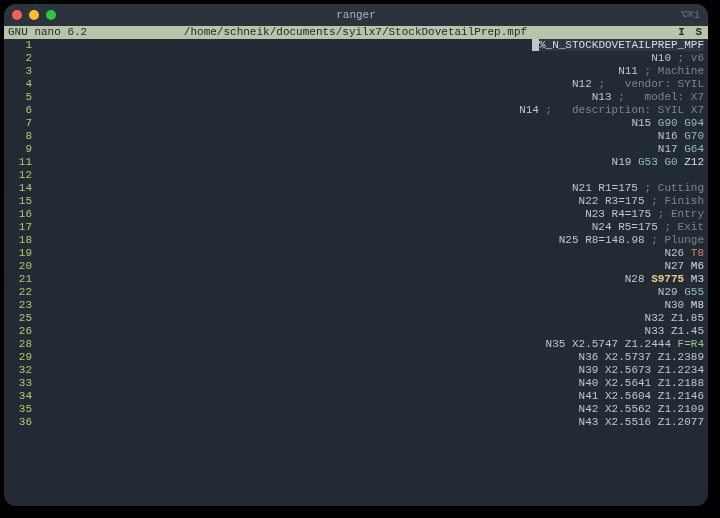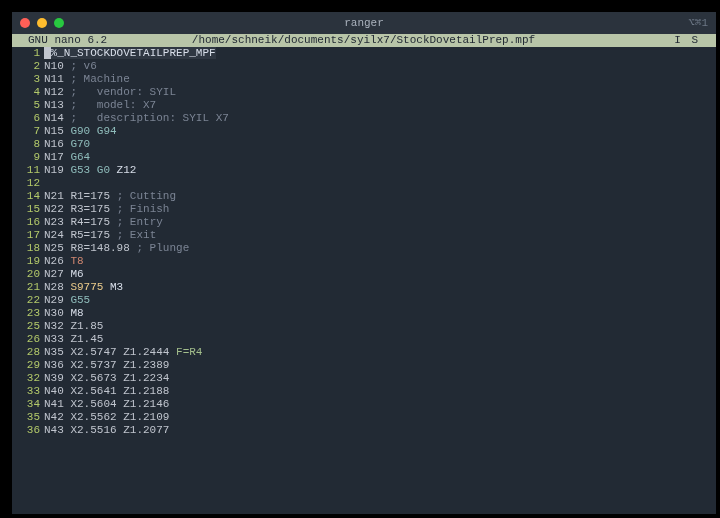--- a/index.html
+++ b/index.html
@@ -10,23 +10,23 @@
     font-size: 11px;
     line-height: 13px;
     color: #c0c5ce;
     width: 720px;
     height: 518px;
     overflow: hidden;
   }
   .window {
     width: 704px;
     height: 502px;
-    margin: 12px;
+    margin: 4px;
     background: #222a34;
-    border-radius: 0;
+    border-radius: 12px;
     box-shadow: 0 0 14px rgba(0,0,0,0.8);
     overflow: hidden;
     position: relative;
   }
   .titlebar {
     height: 22px;
     background: #2b333d;
     display: flex;
     align-items: center;
     position: relative;
@@ -55,60 +55,61 @@
   }
   .titlebar-right {
     margin-left: auto;
     color: #6b7684;
     font-size: 11px;
   }
   .header {
     background: #b8c5a8;
     color: #222a34;
     height: 13px;
-    padding: 0 16px;
+    padding: 0 4px;
     display: flex;
     font-weight: normal;
     position: relative;
   }
   .header .hleft { flex: 0 0 auto; }
   .header .hcenter {
     position: absolute;
     left: 0; right: 1px;
     text-align: center;
   }
   .header .hright {
     margin-left: auto;
     letter-spacing: 2px;
+    font-weight: bold;
   }
   .editor {
     padding: 0 4px;
     background: #222a34;
   }
   .line {
     display: flex;
     white-space: pre;
     height: 13px;
   }
   .ln {
     color: #b3c96a;
     width: 24px;
     text-align: right;
     margin-right: 4px;
     flex-shrink: 0;
   }
-  .code { flex: 1; }
+  .code { flex: 1; text-align: right; }
   .cursor {
     background: #c0c5ce;
     color: #222a34;
   }
   .hl { color: #d8dee9; background: #2f3742; } 
   .gcode { color: #8fbcbb; } 
   .tcode { color: #d08770; } 
-  .scode { color: #ebcb8b; } 
+  .scode { color: #ebcb8b; font-weight: bold; } 
   .g1 { color: #a3be8c; } 
   .feed { color: #a3be8c; }
   .comment { color: #7b8494; }
   .plain { color: #c0c5ce; }
   .bright { color: #d8dee9; }
 </style>
 </head>
 <body>
 
 <div class="window">

